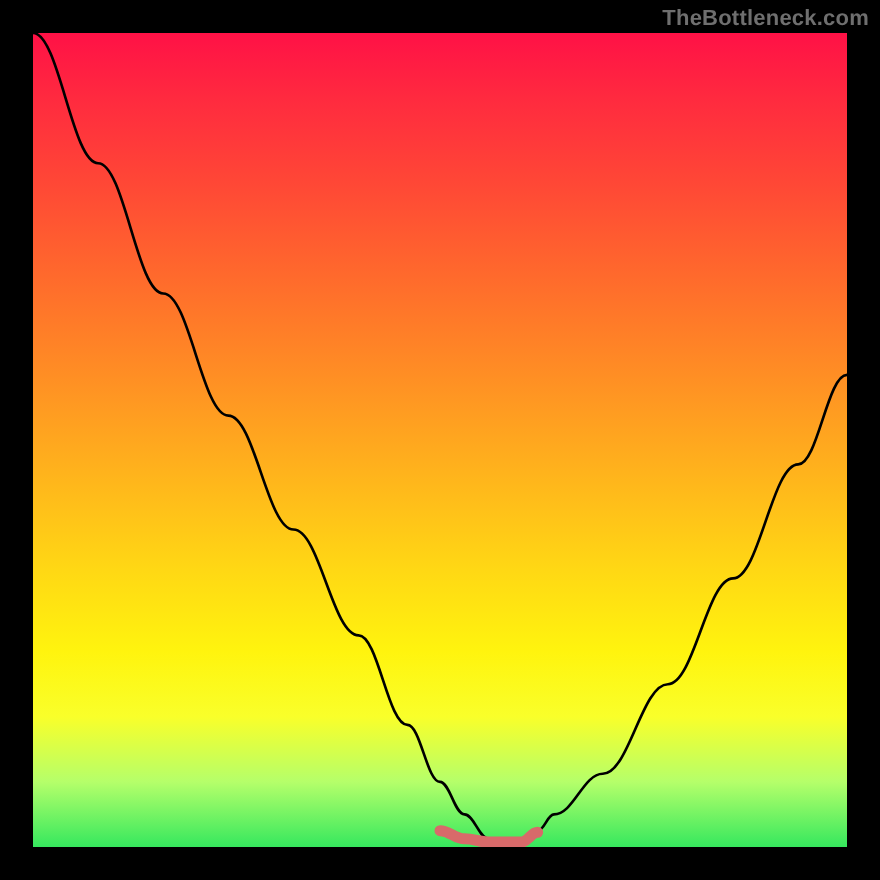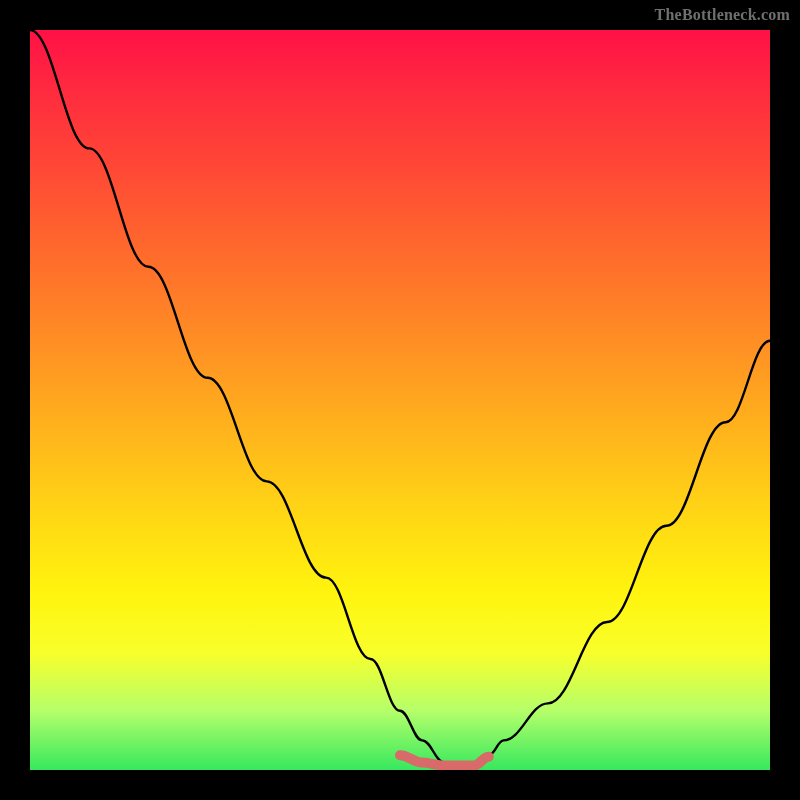--- a/index.html
+++ b/index.html
@@ -26,22 +26,22 @@
       #ffd814 66%,
       #fff40e 76%,
       #f9ff2a 84%,
       #b5ff6a 92%,
       #36e85e 100%);
   }
   .watermark {
     position: absolute;
     top: 6px;
     right: 10px;
-    font-family: Liberation Serif, serif;
-    font-size: 16px;
+    font-family: Liberation Sans, sans-serif;
+    font-size: 20px;
     font-weight: 600;
     color: #6f6f6f;
     letter-spacing: 0.2px;
   }
   svg.curve {
     position: absolute;
     left: 0; top: 0;
     width: 740px;
     height: 740px;
   }

